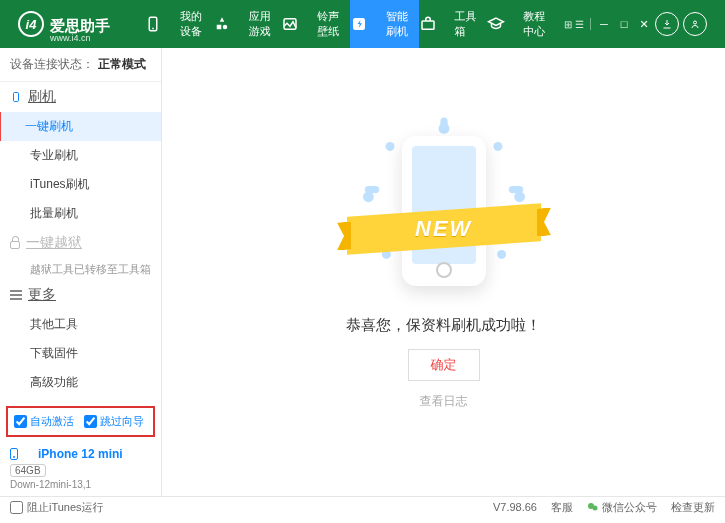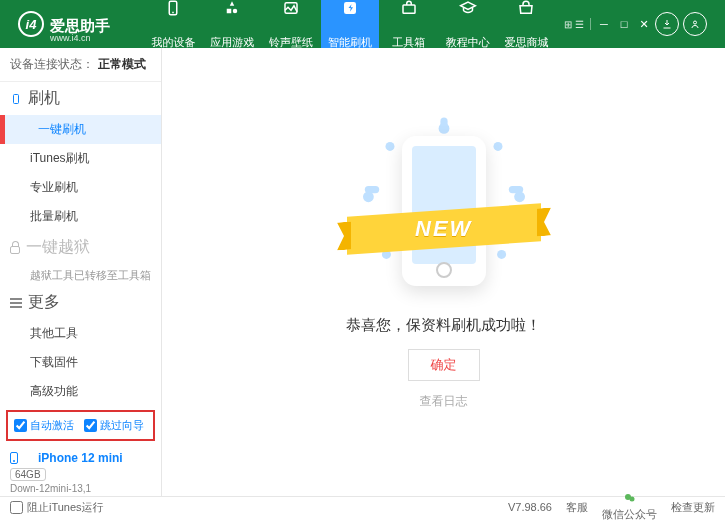--- a/index.html
+++ b/index.html
@@ -5,40 +5,40 @@
 * { margin: 0; padding: 0; box-sizing: border-box; font-family: "Microsoft YaHei", Arial, sans-serif; }
 body { background: #fff; width: 725px; height: 523px; overflow: hidden; position: relative; }
 
 .titlebar { height: 48px; background: #15803d; display: flex; align-items: center; padding: 0 18px; color: #fff; }
 .logo-block { display: flex; align-items: center; gap: 6px; width: 126px; }
 .logo-circle { width: 26px; height: 26px; border: 2px solid #fff; border-radius: 50%; display: flex; align-items: center; justify-content: center; font-weight: bold; font-size: 13px; font-style: italic; }
 .logo-text { font-size: 15px; font-weight: bold; line-height: 1; margin-top: 13px; }
 .logo-url { font-size: 9px; opacity: .85; display: block; }
 
 .navbar { flex: 1; display: flex; height: 100%; }
-.nav-item { flex: 1; display: flex; flex-direction: column; align-items: center; justify-content: center; gap: 18px; font-size: 11px; cursor: pointer; }
+.nav-item { flex: 1; display: flex; flex-direction: row; align-items: center; justify-content: center; gap: 18px; font-size: 11px; cursor: pointer; }
 .nav-item.active { background: #2a94ff; }
 .nav-icon { width: 18px; height: 18px; display: flex; align-items: center; justify-content: center; }
 
 .win-controls { display: flex; align-items: center; gap: 6px; margin-left: 8px; }
 .win-grid { font-size: 10px; opacity: .85; }
 .win-sep { width: 1px; height: 12px; background: rgba(255,255,255,.4); }
 .win-btn { width: 14px; display: flex; align-items: center; justify-content: center; cursor: pointer; font-size: 11px; }
 .circle-btn { width: 24px; height: 24px; border: 1.5px solid #fff; border-radius: 50%; display: flex; align-items: center; justify-content: center; margin-left: 4px; cursor: pointer; }
 
 .body-row { display: flex; height: 448px; }
 .sidebar { width: 162px; border-right: 1px solid #e6e6e6; display: flex; flex-direction: column; font-size: 12px; }
 .conn-status { padding: 8px 10px; color: #666; border-bottom: 1px solid #eee; display: flex; align-items: center; gap: 4px; }
 .conn-value { color: #333; font-weight: bold; }
 
 .side-section { padding: 6px 10px; color: #555; display: flex; align-items: center; gap: 6px; }
-.side-section.header { font-size: 16px; }
+.side-section.header { font-size: 14px; text-decoration: underline; }
 .side-children { }
 .side-item { padding: 6px 10px 6px 30px; color: #444; cursor: pointer; font-size: 12px; }
-.side-item.active { background: #e6f2ff; color: #0d84ff; border-left: 5px solid #ef4444; padding-left: 33px; }
+.side-item.active { background: #e6f2ff; color: #0d84ff; border-left: 1px solid #ef4444; padding-left: 24px; }
 .side-note { padding: 4px 10px 4px 30px; color: #999; font-size: 11px; line-height: 1.3; }
 
 .checks-box { border: 2px solid #d33; margin: 4px 6px; padding: 6px 6px; display: flex; gap: 10px; }
 .chk { display: flex; align-items: center; gap: 3px; color: #0d84ff; font-size: 11px; }
 .chk input { accent-color: #0d84ff; }
 
 .device-block { padding: 6px 10px; }
 .device-name { color: #0d84ff; font-size: 12px; font-weight: bold; display: flex; align-items: center; gap: 20px; }
 .device-phone-icon { width: 8px; height: 12px; border: 1.5px solid #0d84ff; border-radius: 2px; position: relative; }
 .device-phone-icon:after { content:''; position:absolute; bottom:1px; left:50%; transform:translateX(-50%); width:2px; height:2px; border-radius:50%; background:#0d84ff; }
@@ -59,21 +59,21 @@
 .ribbon-text { font-weight: 900; font-size: 22px; color: #fff; letter-spacing: 2px; font-style: italic; transform: skewY(4deg); text-shadow: 0 1px 0 #e6a800; }
 
 .msg { margin-top: 22px; font-size: 15px; color: #333; }
 .confirm-btn { margin-top: 14px; border: 1px solid #ddd; background:#fff; padding: 6px 22px; font-size: 13px; color:#ef4444; cursor:pointer; }
 .log-link { margin-top: 12px; color: #aaa; font-size: 12px; cursor: pointer; }
 
 .statusbar { height: 21px; border-top: 1px solid #e6e6e6; display: flex; align-items: center; font-size: 11px; color: #666; padding: 0 10px; }
 .statusbar .left { display:flex; align-items:center; gap:4px; }
 .statusbar .spacer { flex:1; }
 .status-link { margin-left: 14px; cursor: pointer; }
-.status-link.wx { display:flex; align-items:center; gap:3px;flex-direction:column; }
+.status-link.wx { display:flex; align-items:center; gap:3px; }
 
 .ico-list { width:12px; height:2px; background:#888; box-shadow: 0 -4px 0 #888, 0 4px 0 #888; }
 .ico-lock { width:10px; height:8px; border:1.5px solid #bbb; border-radius:2px; position:relative; margin-top:4px;}
 .ico-lock:before{content:'';position:absolute;top:-6px;left:1px;width:5px;height:5px;border:1.5px solid #bbb;border-bottom:none;border-radius:4px 4px 0 0;}
 </style>
 </head>
 <body>
 
 <div class="titlebar">
   <div class="logo-block">
@@ -130,29 +130,20 @@
     </div>
     <div class="nav-item">
       <span class="nav-icon">
           <svg viewBox="0 0 24 24" width="18" height="18" fill="none" stroke="#fff" stroke-width="2">
             <path d="M2 9l10-5 10 5-10 5z"></path>
             <path d="M6 11v4c0 1 3 3 6 3s6-2 6-3v-4"></path>
           </svg>
         </span>
       <span>教程中心</span>
     </div>
-    <div class="nav-item">
-      <span class="nav-icon">
-          <svg viewBox="0 0 24 24" width="18" height="18" fill="none" stroke="#fff" stroke-width="2">
-            <path d="M4 9h16l-1 10H5z"></path>
-            <path d="M8 9V7a4 4 0 018 0v2"></path>
-          </svg>
-        </span>
-      <span>爱思商城</span>
-    </div>
   </div>
   <div class="win-controls">
     <span class="win-grid">⊞ ☰</span>
     <span class="win-sep"></span>
     <span class="win-btn">─</span>
     <span class="win-btn">□</span>
     <span class="win-btn">✕</span>
   </div>
   <div class="circle-btn">
     <svg width="12" height="12" viewBox="0 0 24 24" fill="none" stroke="#fff" stroke-width="2">
@@ -175,22 +166,22 @@
     </div>
 
     <div class="side-section header">
       <svg width="12" height="14" viewBox="0 0 24 24" fill="none" stroke="#0d84ff" stroke-width="2">
           <rect x="7" y="3" width="10" height="18" rx="2"></rect>
         </svg>
       <span>刷机</span>
     </div>
     <div class="side-children">
       <div class="side-item active">一键刷机</div>
+      <div class="side-item">专业刷机</div>
       <div class="side-item">iTunes刷机</div>
-      <div class="side-item">专业刷机</div>
       <div class="side-item">批量刷机</div>
     </div>
 
     <div class="side-section header" style="color:#bbb">
       <span class="ico-lock"></span>
       <span>一键越狱</span>
     </div>
     <div class="side-note">越狱工具已转移至工具箱</div>
 
     <div class="side-section header">

